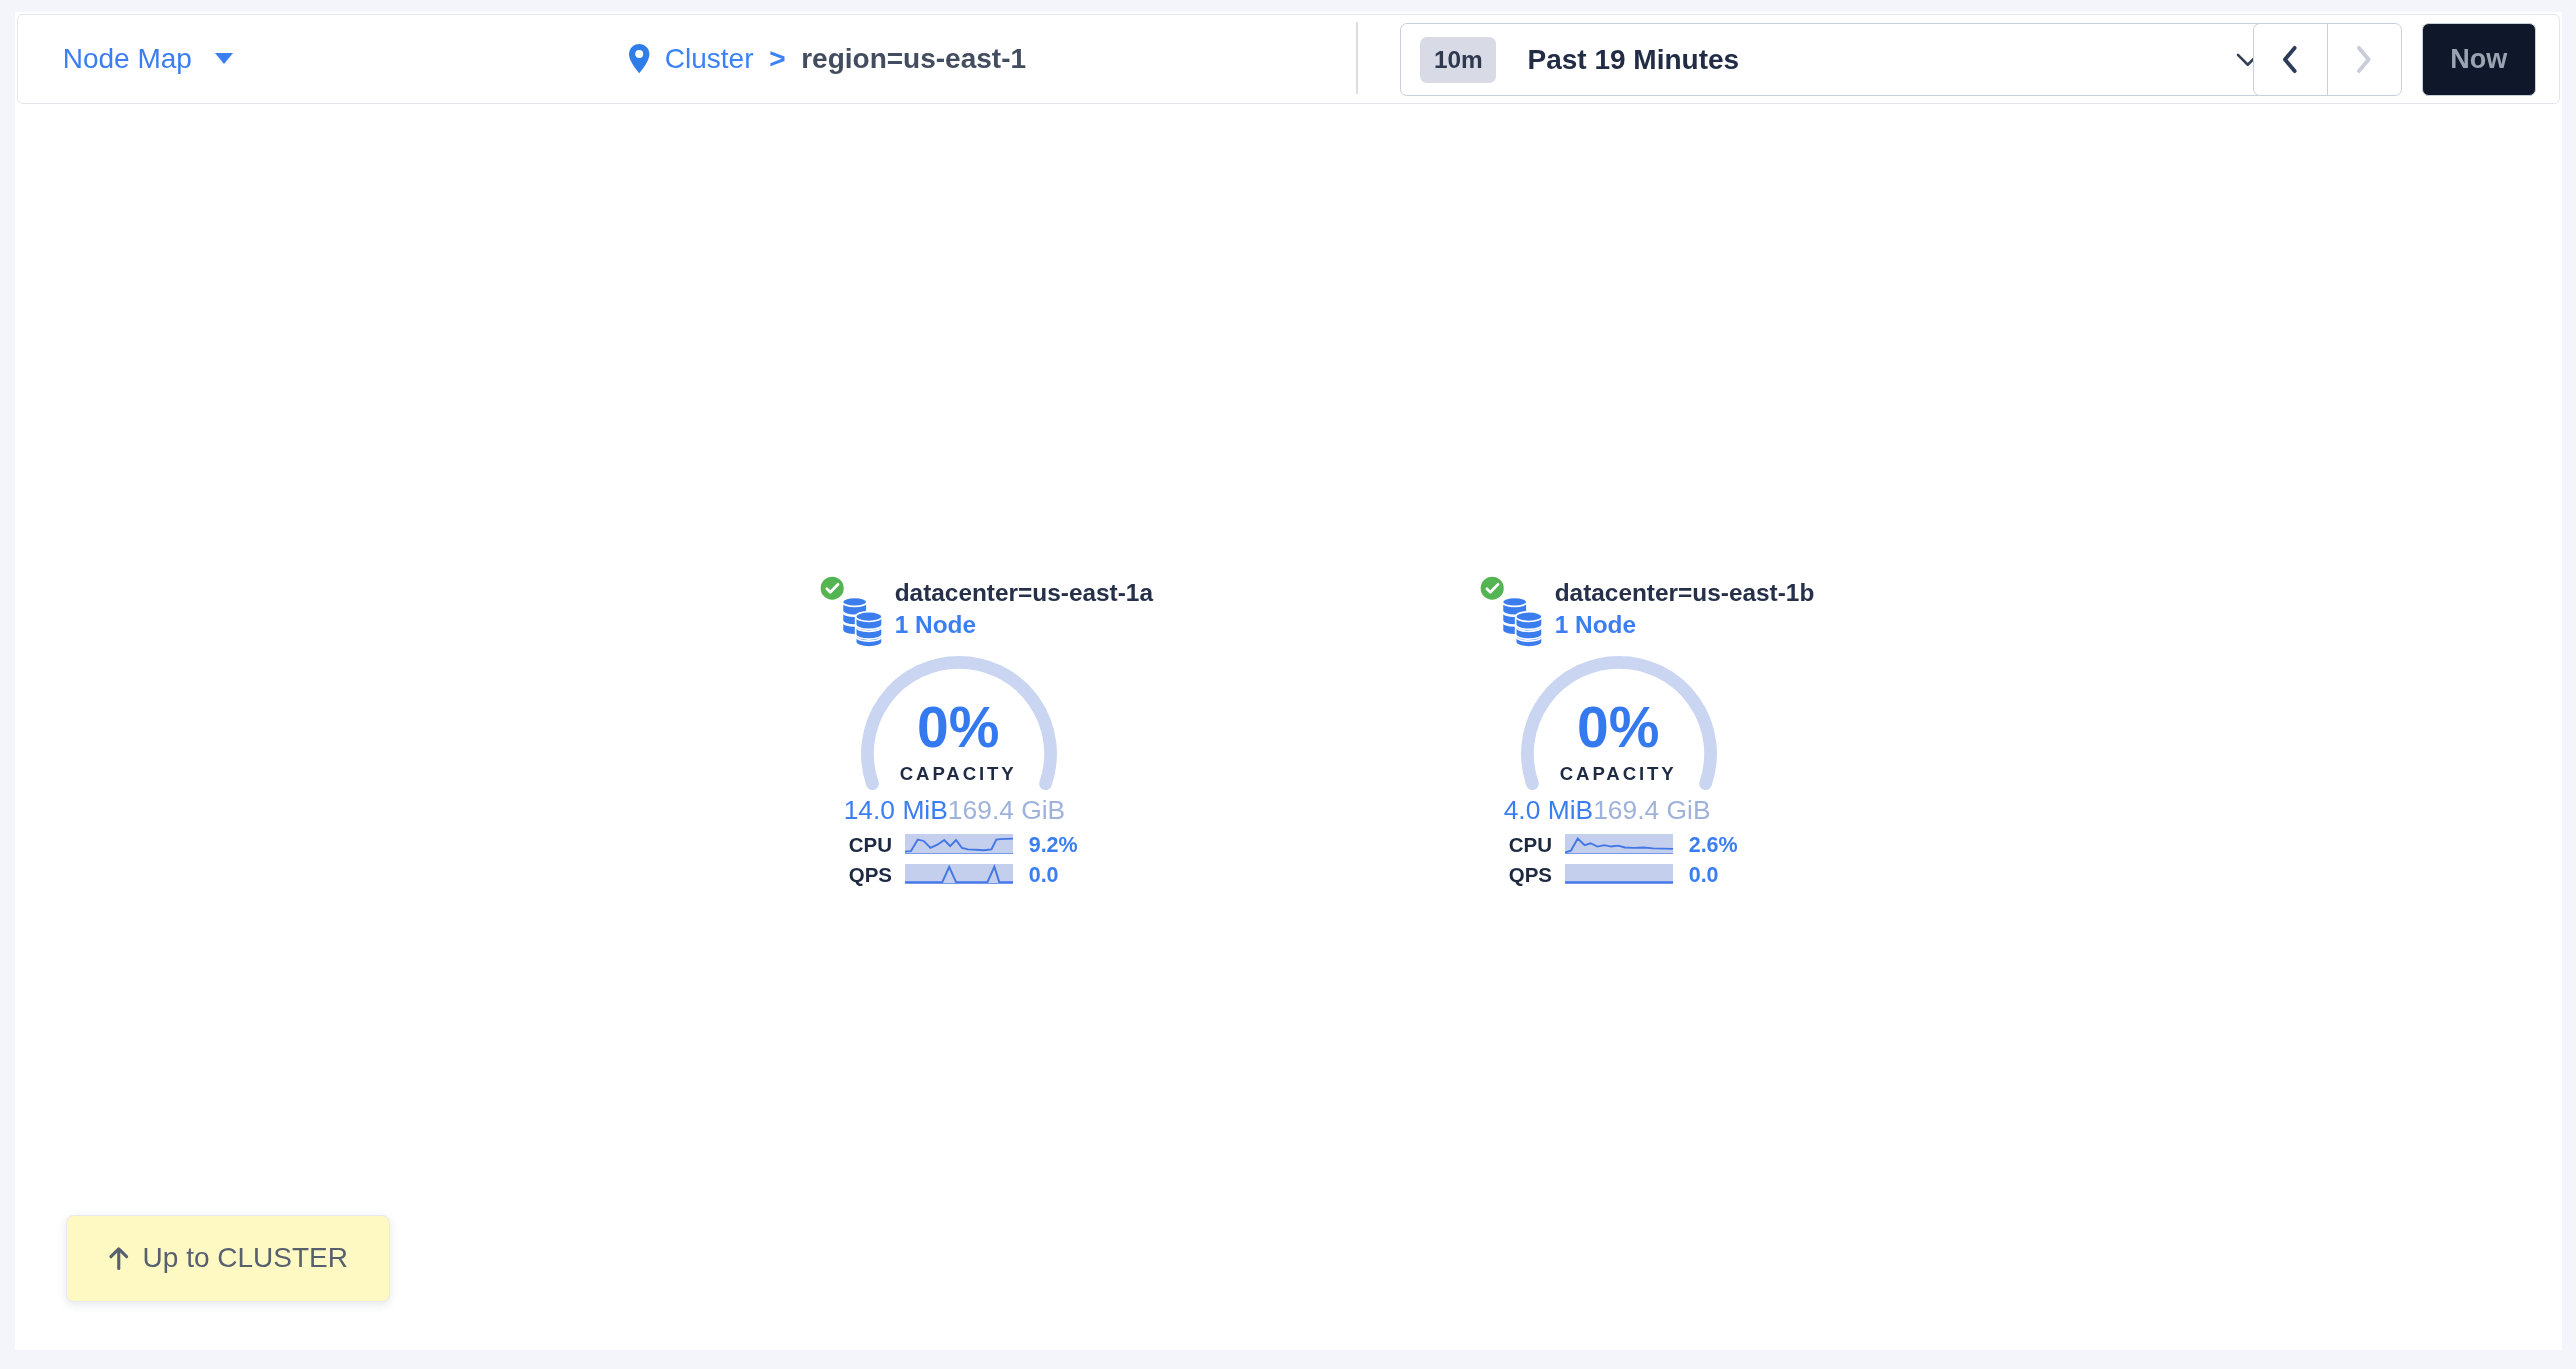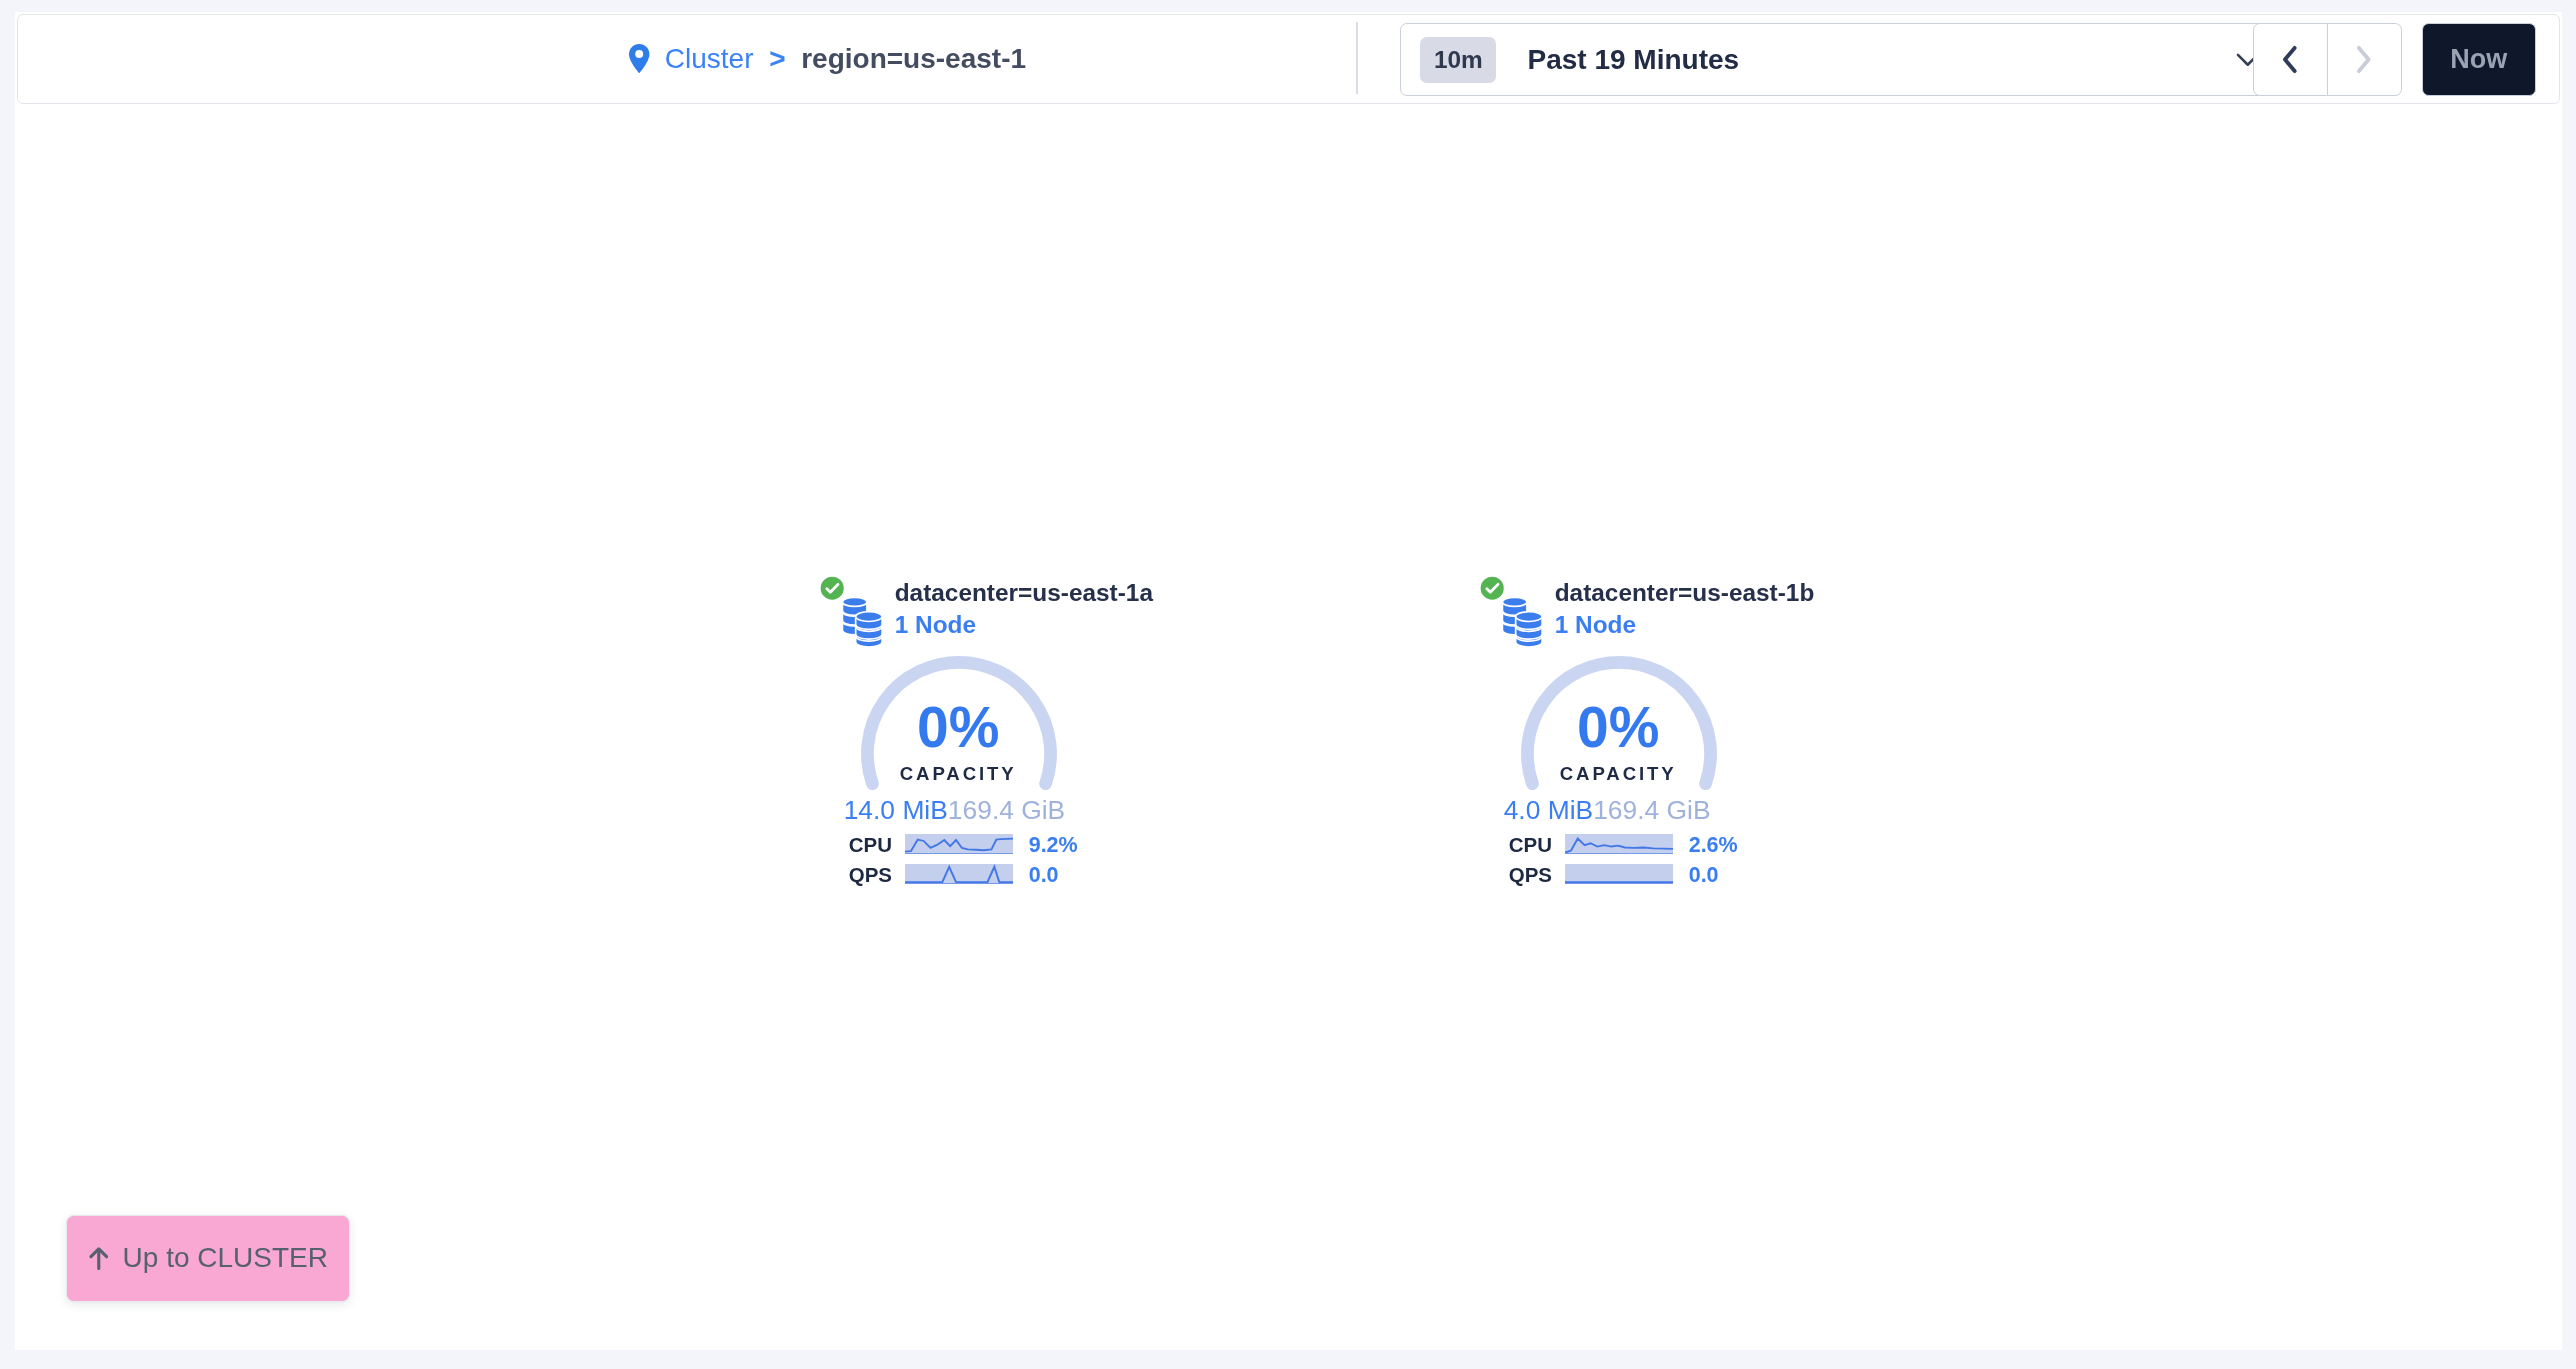--- a/index.html
+++ b/index.html
@@ -134,38 +134,42 @@
   }
   .m-spark svg { display: block; width: 100%; height: 100%; }
   .m-value {
     position: absolute; left: 217px; top: -1px;
     font-size: 21.5px; font-weight: bold; color: #3b7ef2;
   }
 
   
   .up-btn {
     position: absolute; left: 51px; top: 1203px;
-    width: 284px; height: 87px;
-    background: #f9a8d4;
+    width: 324px; height: 87px;
+    background: #fef9c3;
     border: 1px solid #e7e9ee; border-radius: 7.8px;
     box-shadow: 0 2.9px 9.8px rgba(60,70,90,0.12);
     display: flex; align-items: center; justify-content: center; gap: 11.7px;
     color: #56606e; font-size: 28px;
     font-family: "Liberation Sans", sans-serif;
     cursor: pointer;
   }
 </style>
 </head>
 <body>
 
 <div id="screen">
   <div class="app">
 
     <div class="topbar">
 
+      <div class="view-select">
+        <span class="vs-label">Node Map</span>
+        <span class="caret-down"></span>
+      </div>
 
       <div class="breadcrumb">
         <svg width="24.4" height="32" viewBox="0 0 24 32">
           <path d="M12 1 C6.2 1 1.8 5.6 1.8 11.3 c0 7.6 10.2 19 10.2 19 s10.2-11.4 10.2-19 C22.2 5.6 17.8 1 12 1 Z" fill="#2f7de8"></path>
           <circle cx="12" cy="11" r="4" fill="#ffffff"></circle>
         </svg>
         <a class="crumb-root">Cluster</a>
         <span class="crumb-sep">&gt;</span>
         <span class="crumb-cur">region=us-east-1</span>
       </div>

